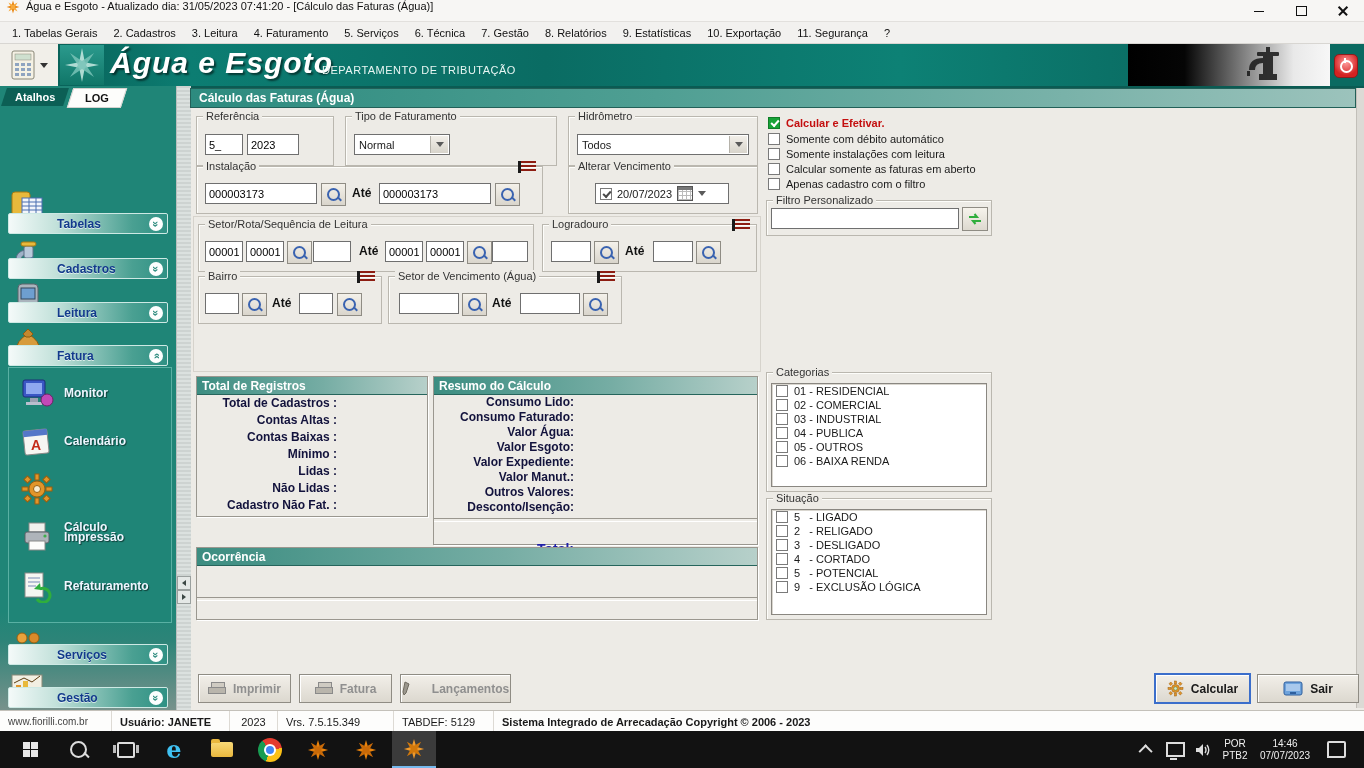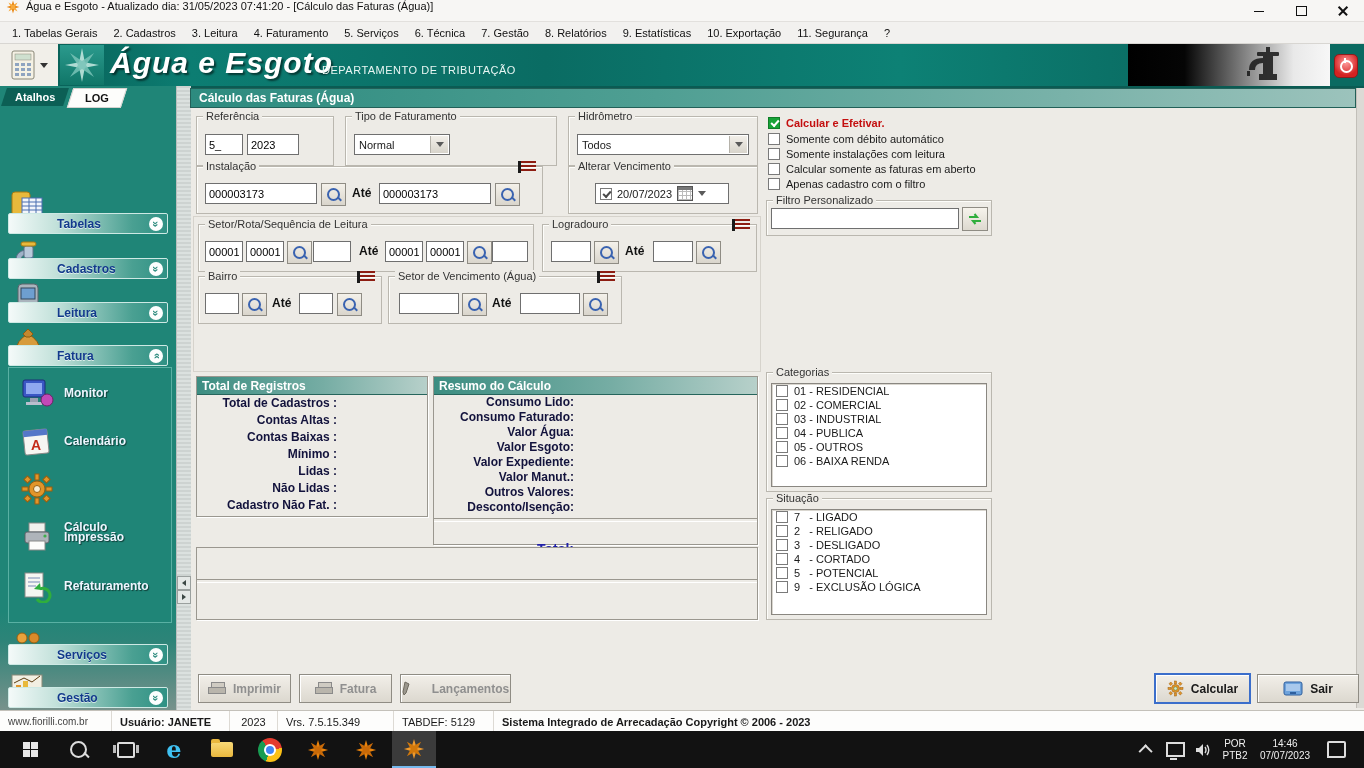--- a/index.html
+++ b/index.html
@@ -560,21 +560,21 @@
       <div class="lrow"><span class="cb"></span><span>03 - INDUSTRIAL</span></div>
       <div class="lrow"><span class="cb"></span><span>04 - PUBLICA</span></div>
       <div class="lrow"><span class="cb"></span><span>05 - OUTROS</span></div>
       <div class="lrow"><span class="cb"></span><span>06 - BAIXA RENDA</span></div>
     </div>
   </div>
 
   <div class="gb" style="left:766px;top:498px;width:224px;height:120px;">
     <span class="gbl">Situação</span>
     <div class="listbox" style="left:4px;top:10px;width:214px;height:104px;">
-      <div class="lrow"><span class="cb"></span><span>7   - LIGADO</span></div>
+      <div class="lrow"><span class="cb"></span><span>5   - LIGADO</span></div>
       <div class="lrow"><span class="cb"></span><span>2   - RELIGADO</span></div>
       <div class="lrow"><span class="cb"></span><span>3   - DESLIGADO</span></div>
       <div class="lrow"><span class="cb"></span><span>4   - CORTADO</span></div>
       <div class="lrow"><span class="cb"></span><span>5   - POTENCIAL</span></div>
       <div class="lrow"><span class="cb"></span><span>9   - EXCLUSÃO LÓGICA</span></div>
     </div>
   </div>
 
   <div class="panel" style="left:196px;top:376px;width:232px;height:141px;">
     <div class="panel-h">
@@ -599,20 +599,23 @@
     <div class="prow" style="width:140px;height:15px;line-height:15px;">Valor Esgoto:</div>
     <div class="prow" style="width:140px;height:15px;line-height:15px;">Valor Expediente:</div>
     <div class="prow" style="width:140px;height:15px;line-height:15px;">Valor Manut.:</div>
     <div class="prow" style="width:140px;height:15px;line-height:15px;">Outros Valores:</div>
     <div class="prow" style="width:140px;height:15px;line-height:15px;">Desconto/Isenção:</div>
     <div class="groove" style="margin-top:3px;"></div>
     <div class="total-lbl" style="width:140px;margin-top:19px;">Total:</div>
   </div>
 
   <div class="panel" style="left:196px;top:547px;width:562px;height:73px;">
+    <div class="panel-h">
+        <span>Ocorrência</span>
+      </div>
     <div class="groove" style="margin-top:31px;"></div>
   </div>
 
   <div class="btn disabled" style="left:198px;top:674px;width:93px;">
     <span class="printer"></span>
     <span>Imprimir</span>
   </div>
   <div class="btn disabled" style="left:299px;top:674px;width:93px;">
     <span class="printer"></span>
     <span>Fatura</span>

